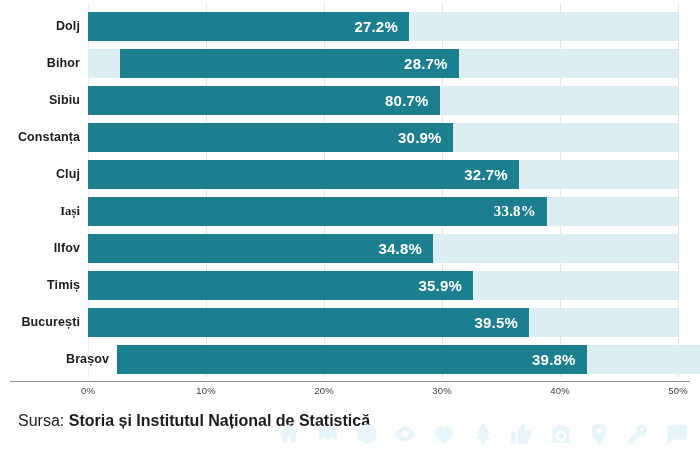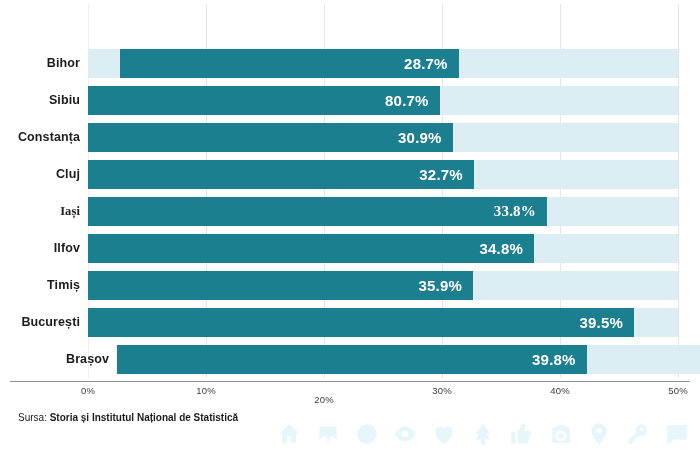--- a/index.html
+++ b/index.html
@@ -129,21 +129,21 @@
     color: #3d3d3d;
     letter-spacing: .2px;
     white-space: nowrap;
   }
 
   
   .source {
     position: absolute;
     left: 18px;
     top: 412px;
-    font-size: 10px;
+    font-size: 16px;
     color: #1c1c1c;
     white-space: nowrap;
     text-align: right;
   }
   .source .prefix { font-weight: normal; }
   .source .body   { font-weight: bold; }
 
   .watermarks {
     position: absolute;
     left: 276px;
@@ -171,20 +171,28 @@
   <div class="plot">
     <div class="gridlines" id="gridlines">
         <div class="gridline g0" style="left: 88px;"></div>
         <div class="gridline" style="left: 206px;"></div>
         <div class="gridline" style="left: 324px;"></div>
         <div class="gridline" style="left: 442px;"></div>
         <div class="gridline" style="left: 560px;"></div>
         <div class="gridline" style="left: 678px;"></div>
       </div>
     <div class="rows" id="rows">
+        <div class="row" style="top: 12px;">
+          <div class="row-label">Dolj</div>
+          <div class="track">
+            <div class="bar" style="width: 320.96px; background: rgb(27, 127, 144);">
+              <div class="bar-value">27.2%</div>
+            </div>
+          </div>
+        </div>
         <div class="row" style="top: 49px;">
           <div class="row-label">Bihor</div>
           <div class="track">
             <div class="bar" style="width: 338.66px; background: rgb(27, 127, 144); margin-left: 32px;">
               <div class="bar-value">28.7%</div>
             </div>
           </div>
         </div>
         <div class="row" style="top: 86px;">
           <div class="row-label">Sibiu</div>
@@ -198,73 +206,73 @@
           <div class="row-label">Constanța</div>
           <div class="track">
             <div class="bar" style="width: 364.62px; background: rgb(27, 127, 144);">
               <div class="bar-value">30.9%</div>
             </div>
           </div>
         </div>
         <div class="row" style="top: 160px;">
           <div class="row-label">Cluj</div>
           <div class="track">
-            <div class="bar" style="width: 385.86px; background: rgb(27, 127, 144);">
+            <div class="bar" style="width: 385.86px; background: rgb(27, 127, 144); padding-left: 45px;">
               <div class="bar-value">32.7%</div>
             </div>
           </div>
         </div>
         <div class="row" style="top: 197px; font-family: Liberation Serif, serif;">
           <div class="row-label">Iași</div>
           <div class="track">
             <div class="bar" style="width: 459px; background: rgb(27, 127, 144);">
               <div class="bar-value">33.8%</div>
             </div>
           </div>
         </div>
         <div class="row" style="top: 234px;">
           <div class="row-label">Ilfov</div>
           <div class="track">
-            <div class="bar" style="width: 446px; background: rgb(27, 127, 144); text-align: right;">
+            <div class="bar" style="width: 345px; background: rgb(27, 127, 144); text-align: right;">
               <div class="bar-value">34.8%</div>
             </div>
           </div>
         </div>
         <div class="row" style="top: 271px;">
           <div class="row-label">Timiș</div>
           <div class="track">
             <div class="bar" style="width: 385px; background: rgb(27, 127, 144);">
               <div class="bar-value">35.9%</div>
             </div>
           </div>
         </div>
         <div class="row" style="top: 308px;">
           <div class="row-label">București</div>
           <div class="track">
-            <div class="bar" style="width: 546px; background: rgb(27, 127, 144);">
+            <div class="bar" style="width: 441px; background: rgb(27, 127, 144);">
               <div class="bar-value">39.5%</div>
             </div>
           </div>
         </div>
         <div class="row" style="top: 345px; margin-left: 29px;">
           <div class="row-label">Brașov</div>
           <div class="track">
             <div class="bar" style="width: 469.64px; background: rgb(27, 127, 144);">
               <div class="bar-value">39.8%</div>
             </div>
           </div>
         </div>
       </div>
   </div>
 
   <div class="axis-line"></div>
   <div class="axis-ticks" id="axis-ticks">
       <div class="tick-label" style="left: 88px;">0%</div>
       <div class="tick-label" style="left: 206px;">10%</div>
-      <div class="tick-label" style="left: 324px; margin-top: 9px;">20%</div>
+      <div class="tick-label" style="left: 324px;">20%</div>
       <div class="tick-label" style="left: 442px;">30%</div>
       <div class="tick-label" style="left: 560px;">40%</div>
       <div class="tick-label" style="left: 678px;">50%</div>
     </div>
 
   <div class="source">
     <span class="prefix">Sursa:</span>
     <span class="body">Storia și Institutul Național de Statistică</span>
   </div>
 

